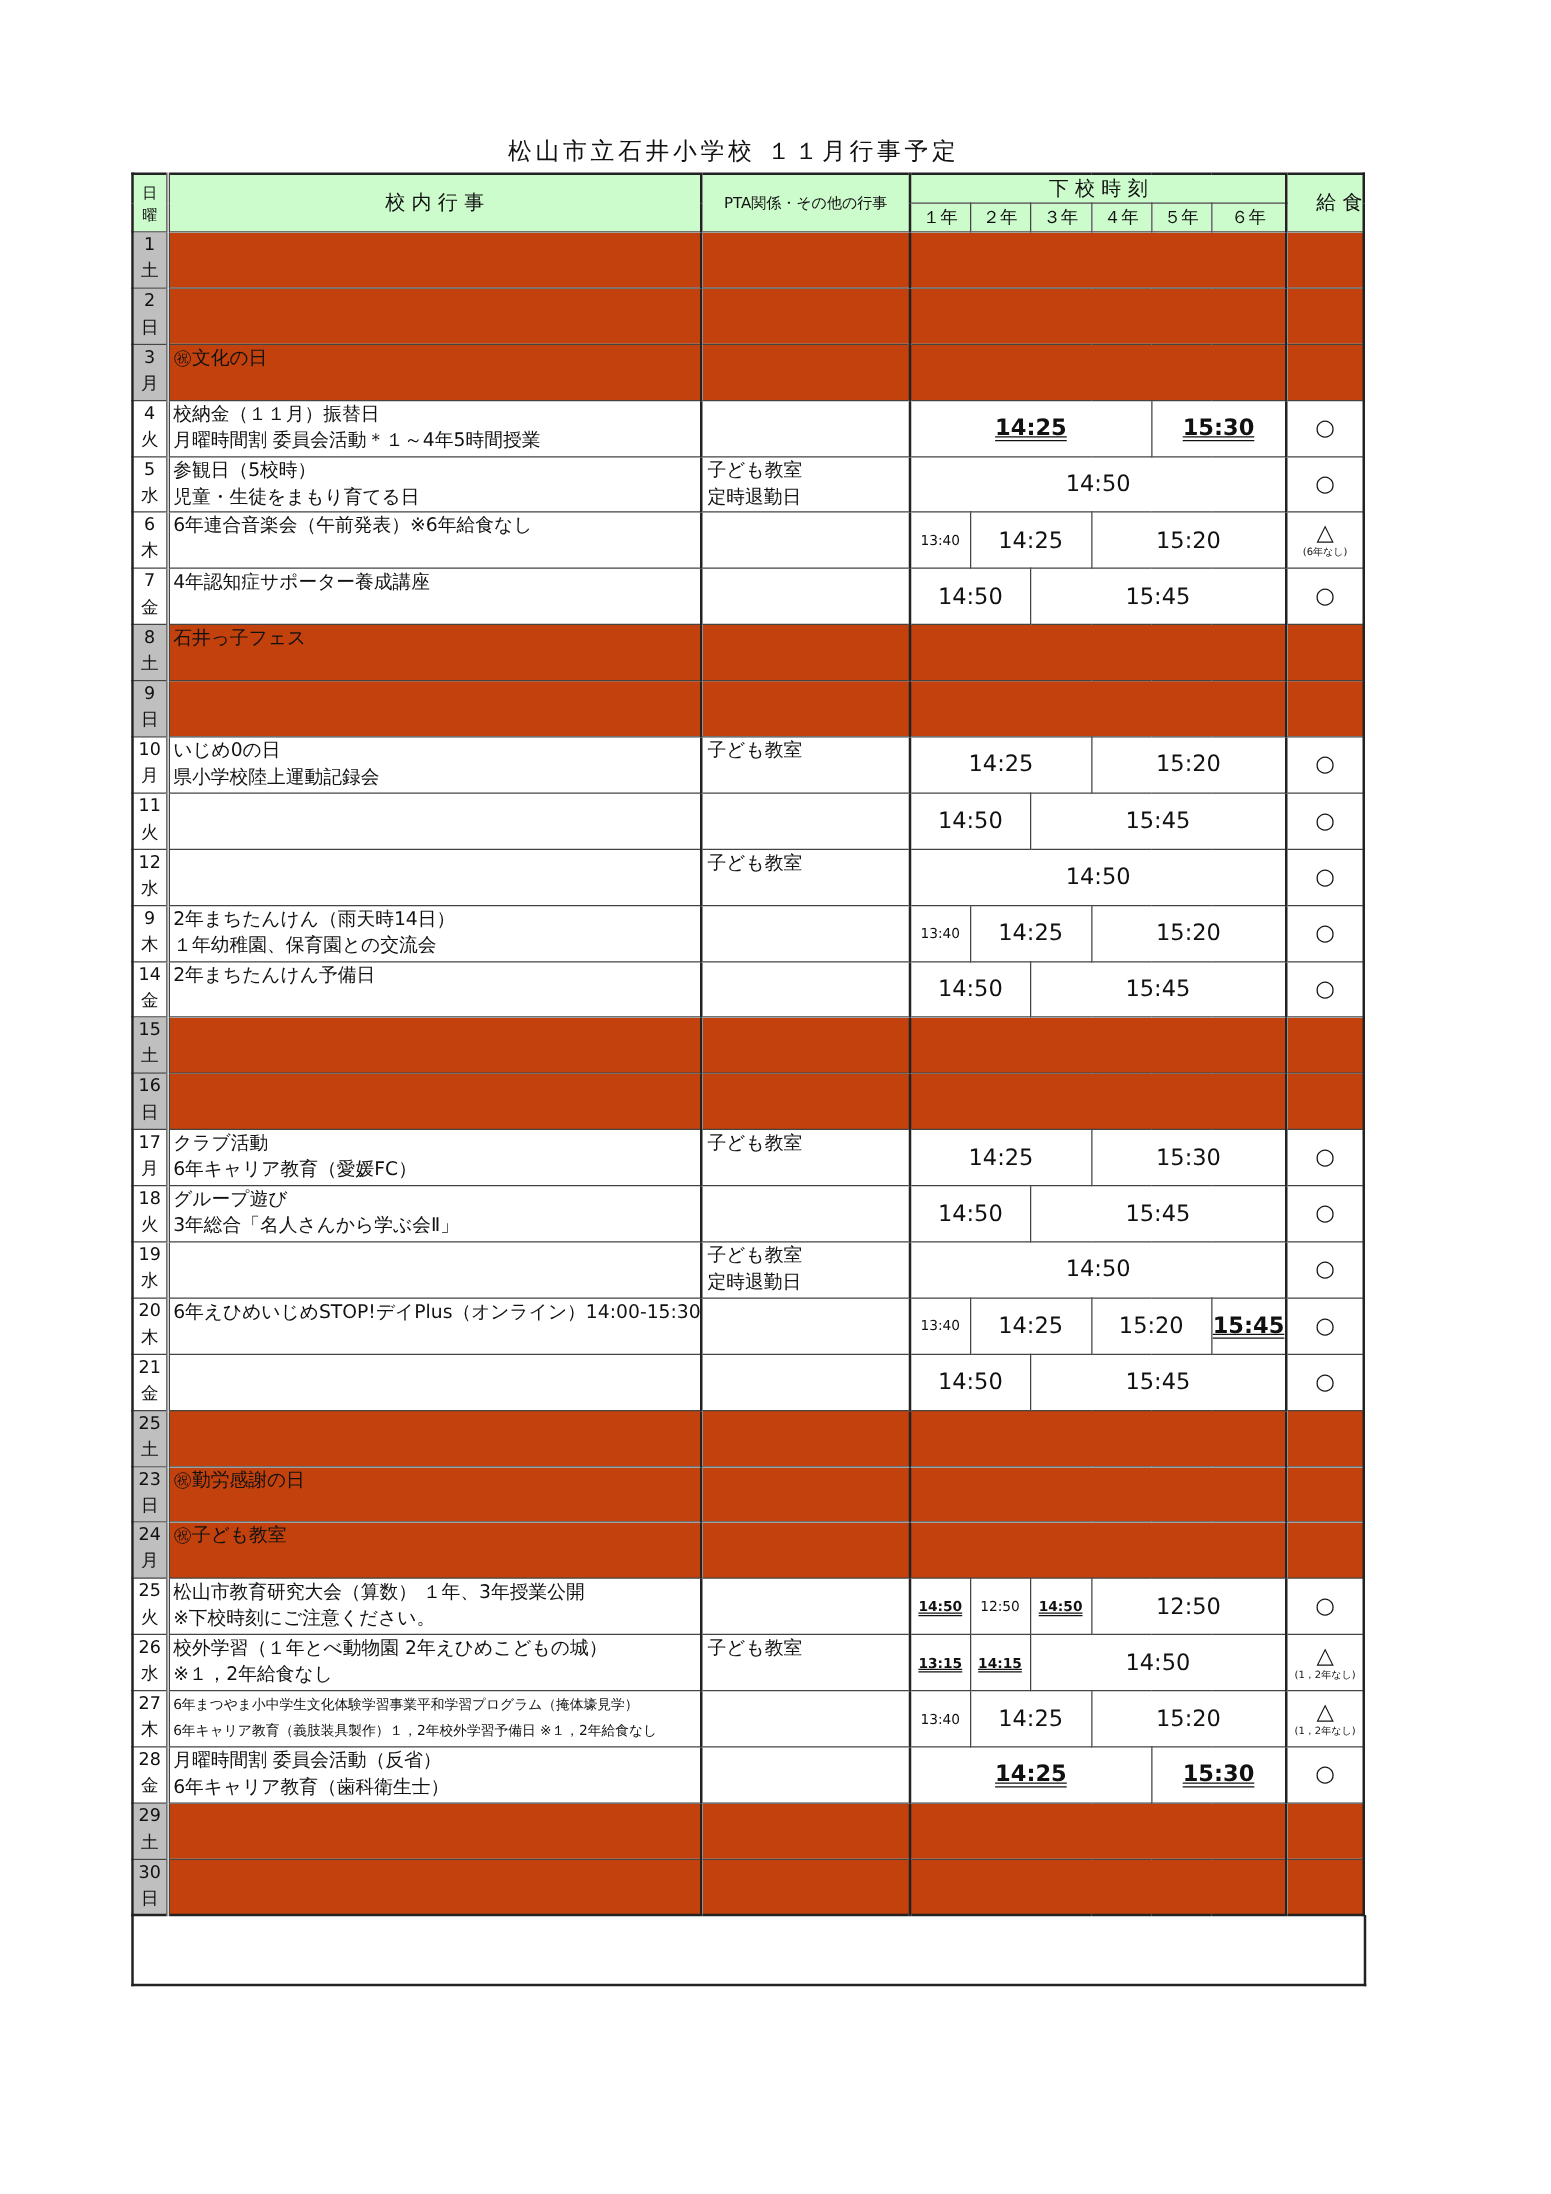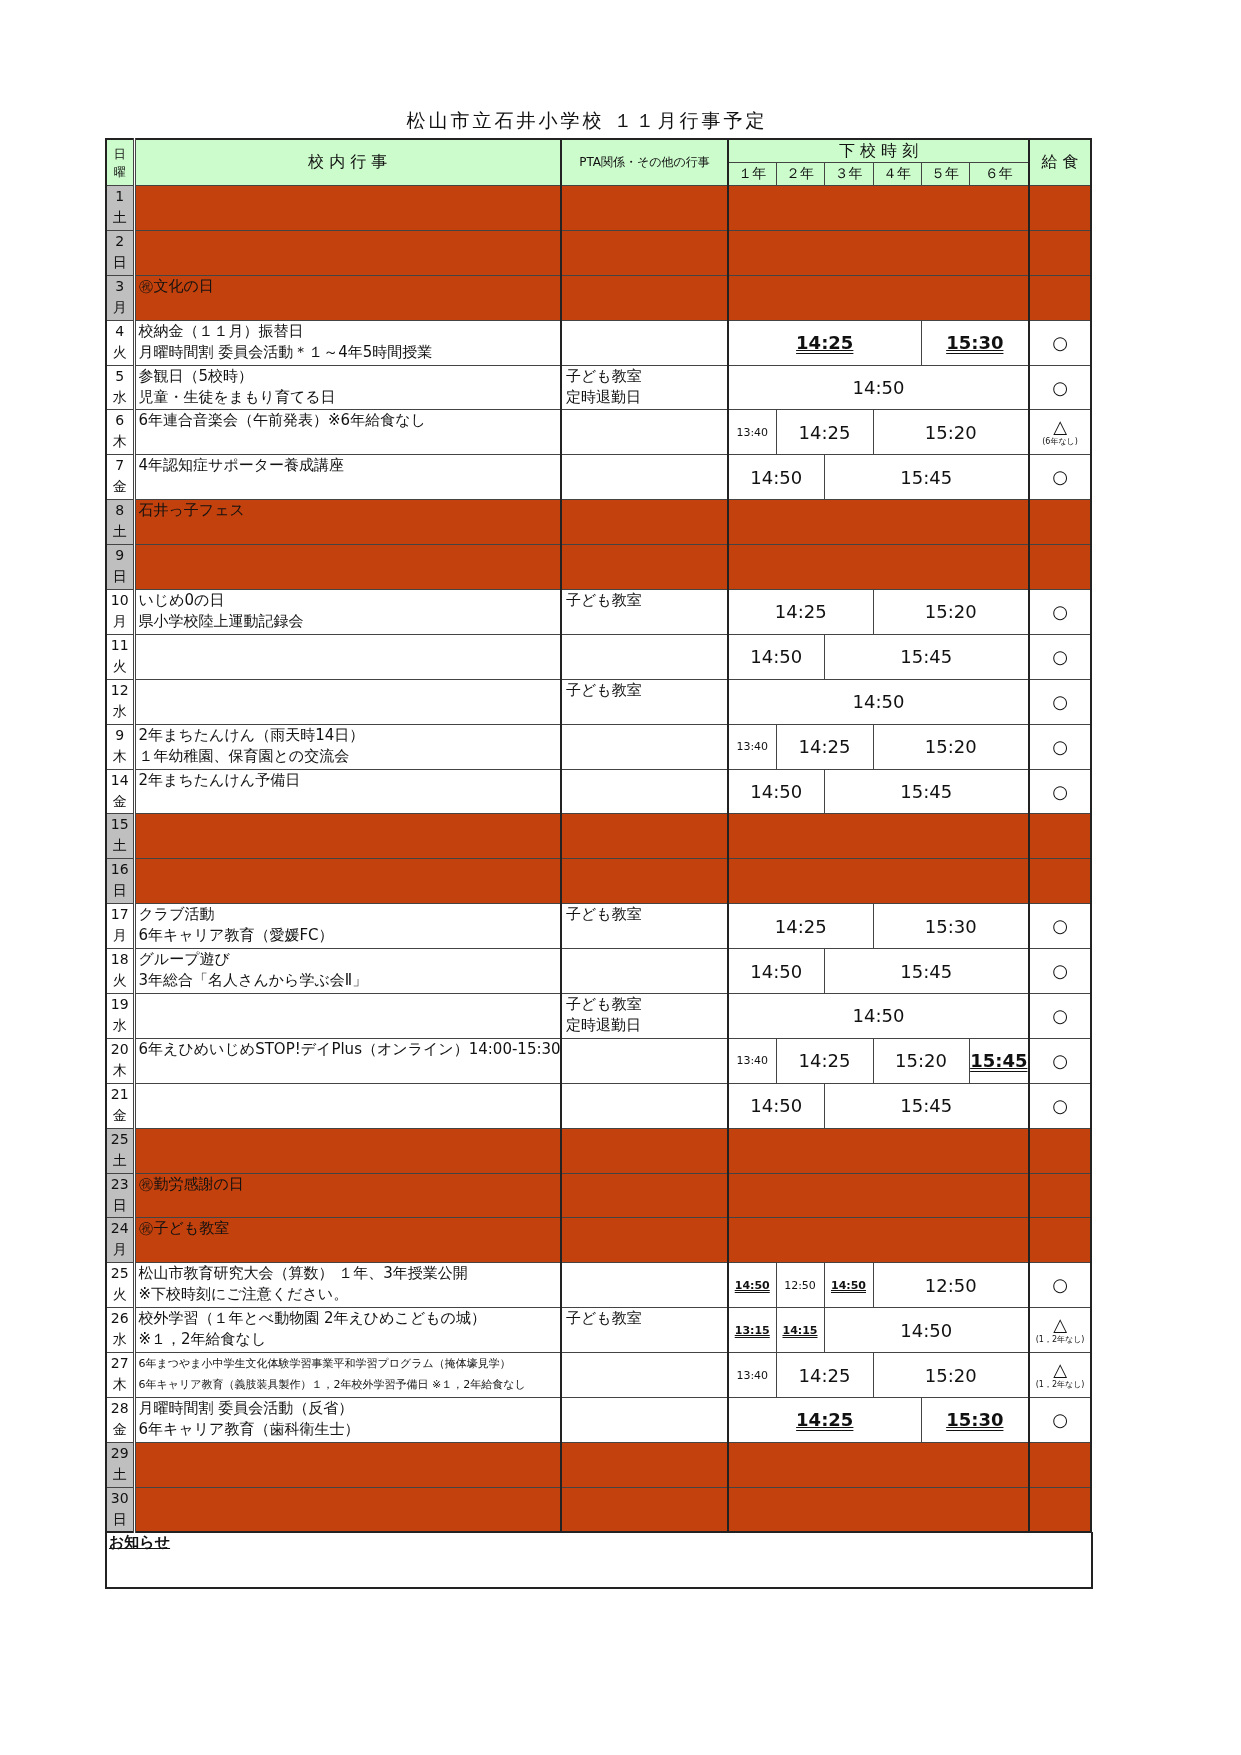--- a/index.html
+++ b/index.html
@@ -50,21 +50,21 @@
   </colgroup>
   <thead>
     <tr class="hdr-row1">
       <th rowspan="2" style="font-size:12px;line-height:18px;border-right:3px double #444;">
         <span>日</span><br>
         <span>曜</span>
       </th>
       <th rowspan="2" style="font-size:16px;">校 内 行 事</th>
       <th rowspan="2" style="font-size:12px;border-left:2px solid #222;">PTA関係・その他の行事</th>
       <th colspan="6" style="font-size:16px;border-left:2px solid #222;">下 校 時 刻</th>
-      <th rowspan="2" style="font-size:16px;border-left:2px solid #222;">給 食</th>
+      <th rowspan="2" style="font-size:16px;border-left:2px solid #222;text-align:right;">給 食</th>
     </tr>
     <tr class="hdr-row2">
       <th style="border-left:2px solid #222;">１年</th>
       <th>２年</th>
       <th>３年</th>
       <th>４年</th>
       <th>５年</th>
       <th>６年</th>
     </tr>
   </thead>
@@ -569,14 +569,13 @@
           <div></div>
           <div></div>
         </td>
         <td class="t first" colspan="6"></td>
         <td class="l"><span></span></td>
       </tr>
     </tbody>
 </table>
 
 <div class="notice">
-  <div class="head">お知らせ</div>
 </div>
 
 </body></html>

